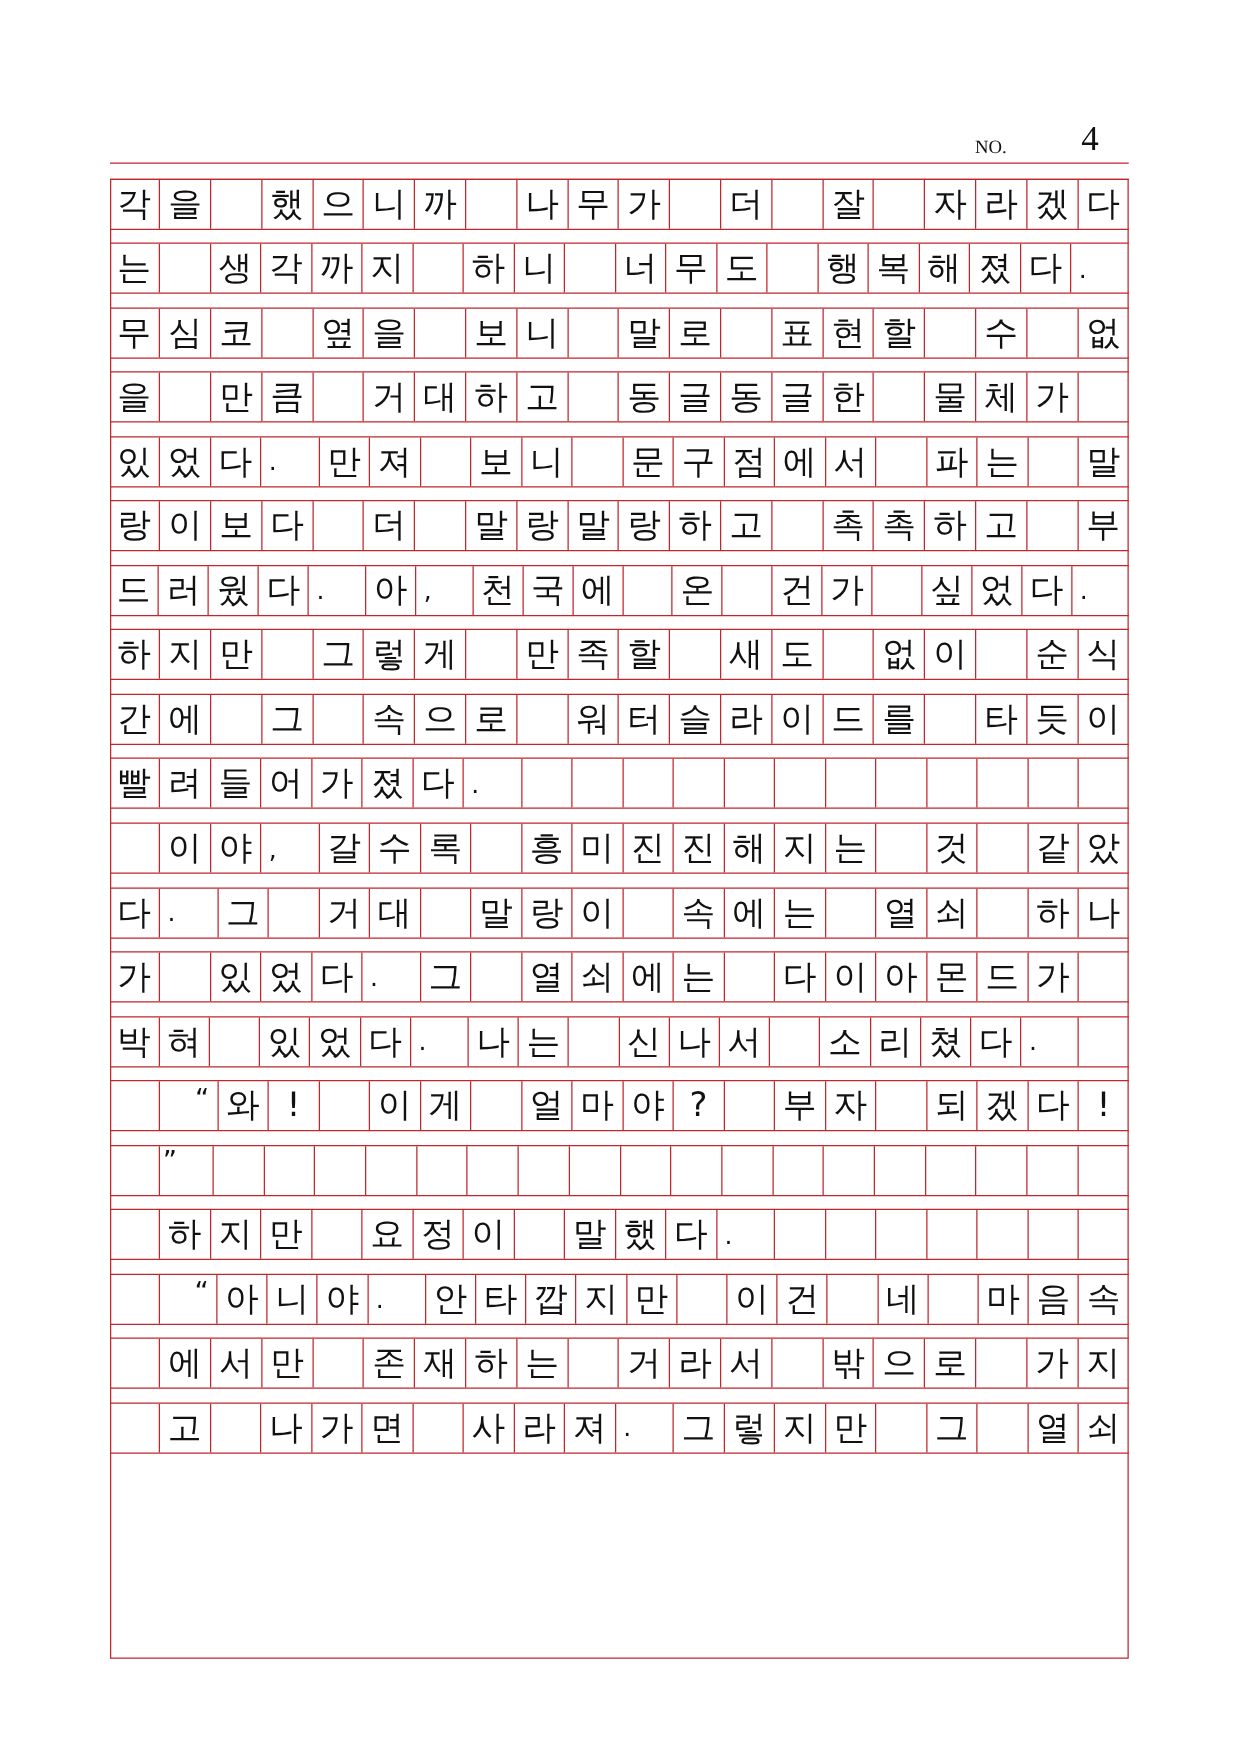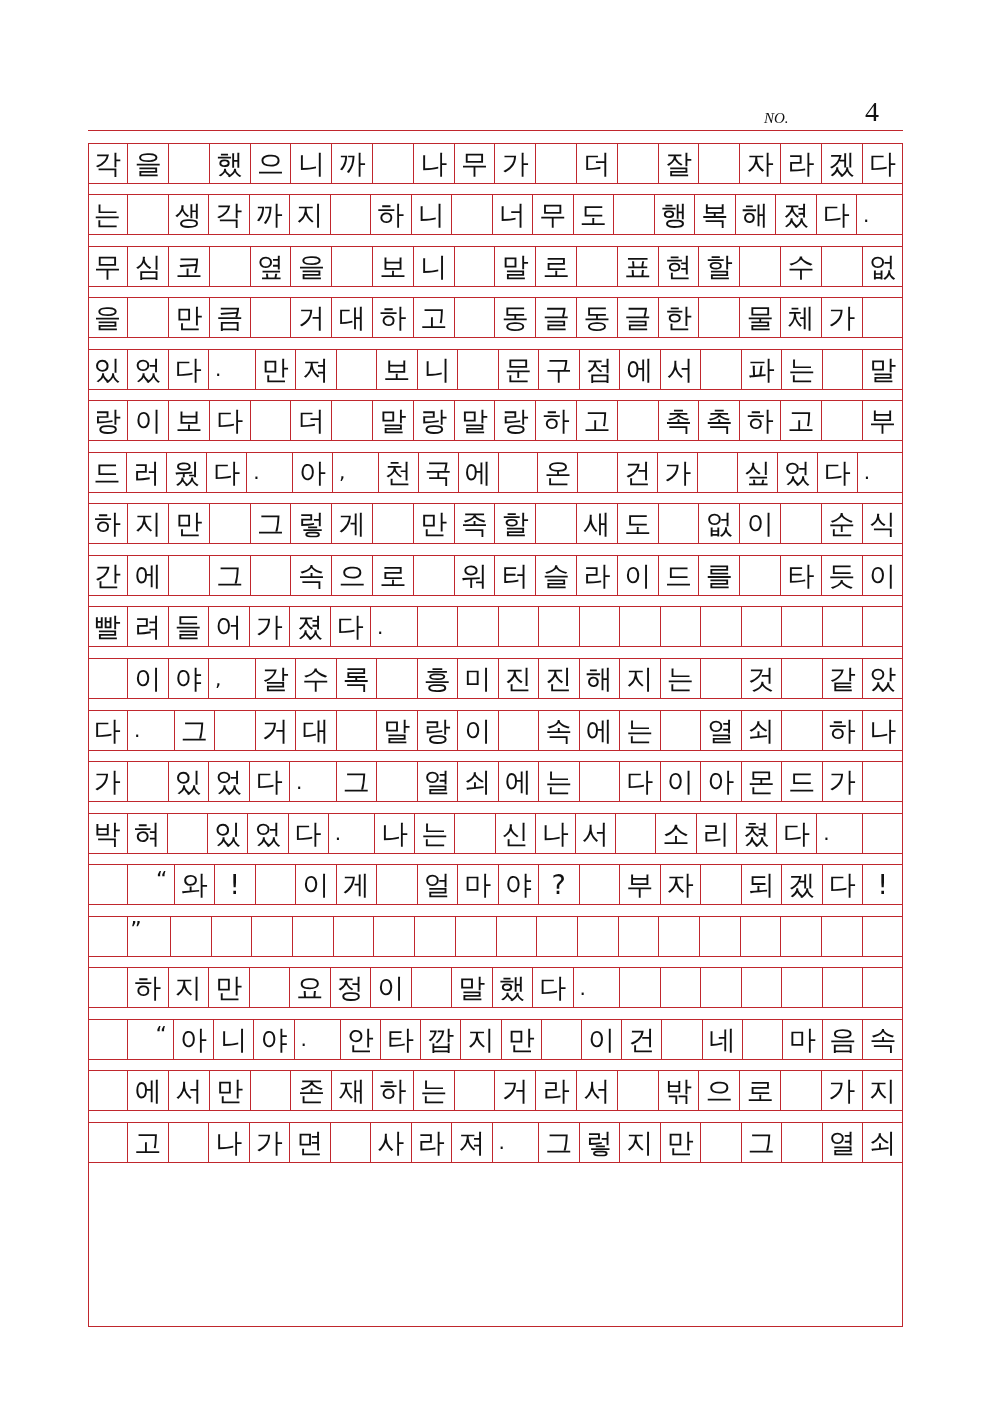--- a/index.html
+++ b/index.html
@@ -1,20 +1,20 @@
 <!DOCTYPE html>
 <html><head>
 <meta charset="utf-8">
 <style>
   html, body { margin: 0; padding: 0; background: #ffffff; }
   body { width: 992px; height: 1403px; position: relative; overflow: hidden;
          font-family: "DejaVu Sans", sans-serif; }
   .page-no { position: absolute; top: 96px; left: 760px; width: 143px; height: 32px; }
-  .no-label { position: absolute; left: 4px; top: 14px; font-family: "Liberation Serif", serif;
-              font-size: 15px; color: #111; letter-spacing: 0; font-style: italic; }
+  .no-label { position: absolute; left: 20px; top: 14px; font-family: "Liberation Serif", serif;
+              font-size: 15px; color: #111; letter-spacing: 0; }
   .no-value { position: absolute; left: 105px; top: 0px; font-family: "Liberation Serif", serif;
               font-size: 28px; color: #111; }
   .header-line { position: absolute; left: 88px; top: 130px; width: 815px; height: 0;
                  border-top: 1.5px solid #c0272d; }
   .sheet { position: absolute; left: 88px; top: 143px; width: 815px; height: 1184px;
            border: 1.5px solid #c0272d; box-sizing: border-box; }
   .row { position: absolute; left: -1.5px; width: 815px; height: 41px; display: flex;
          box-sizing: border-box; border-top: 1.5px solid #c0272d; border-bottom: 1.5px solid #c0272d; }
   .cell { flex: 1 1 0; height: 100%; box-sizing: border-box; border-right: 1px solid #c0272d;
           display: flex; align-items: center; justify-content: center;

